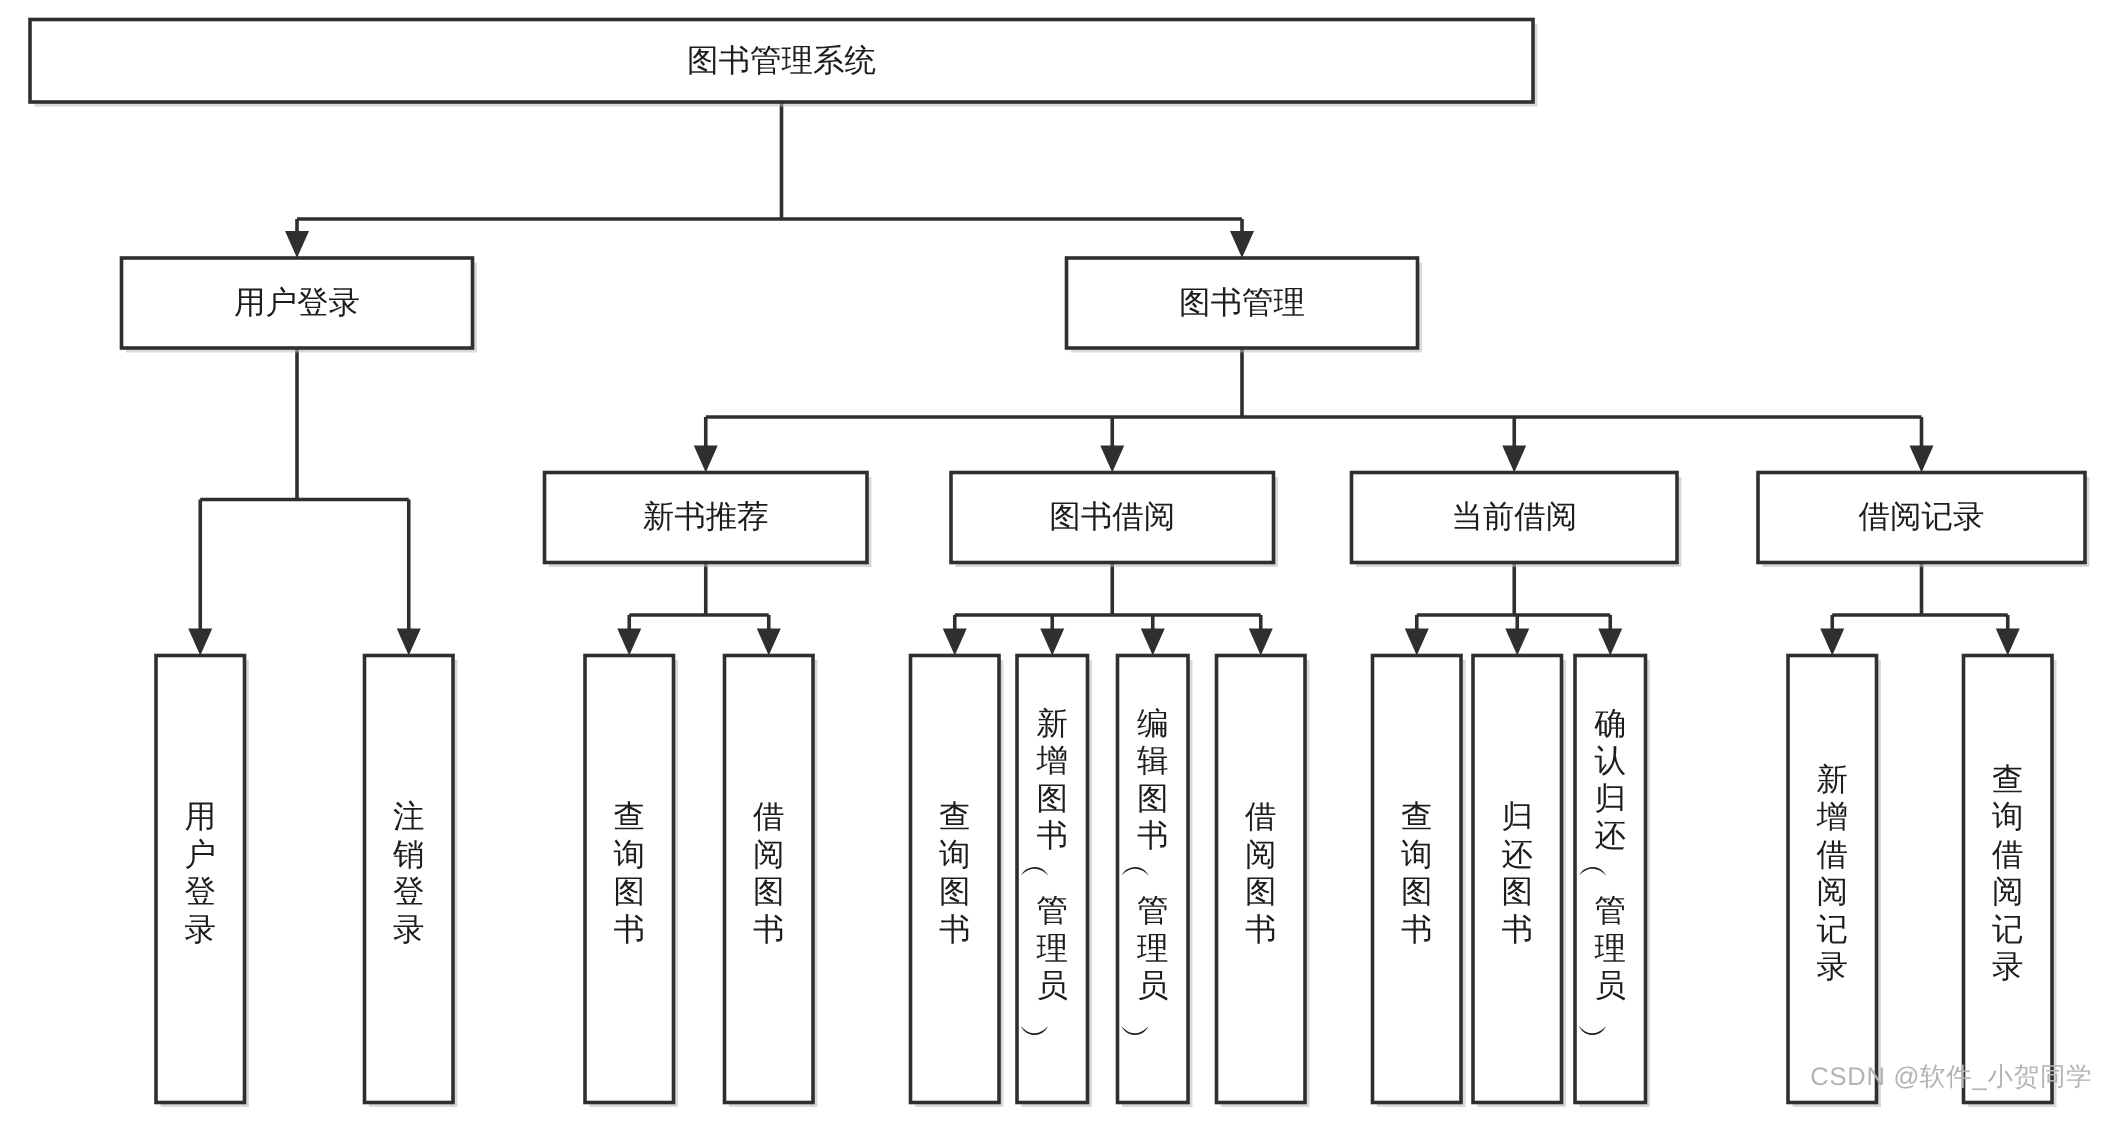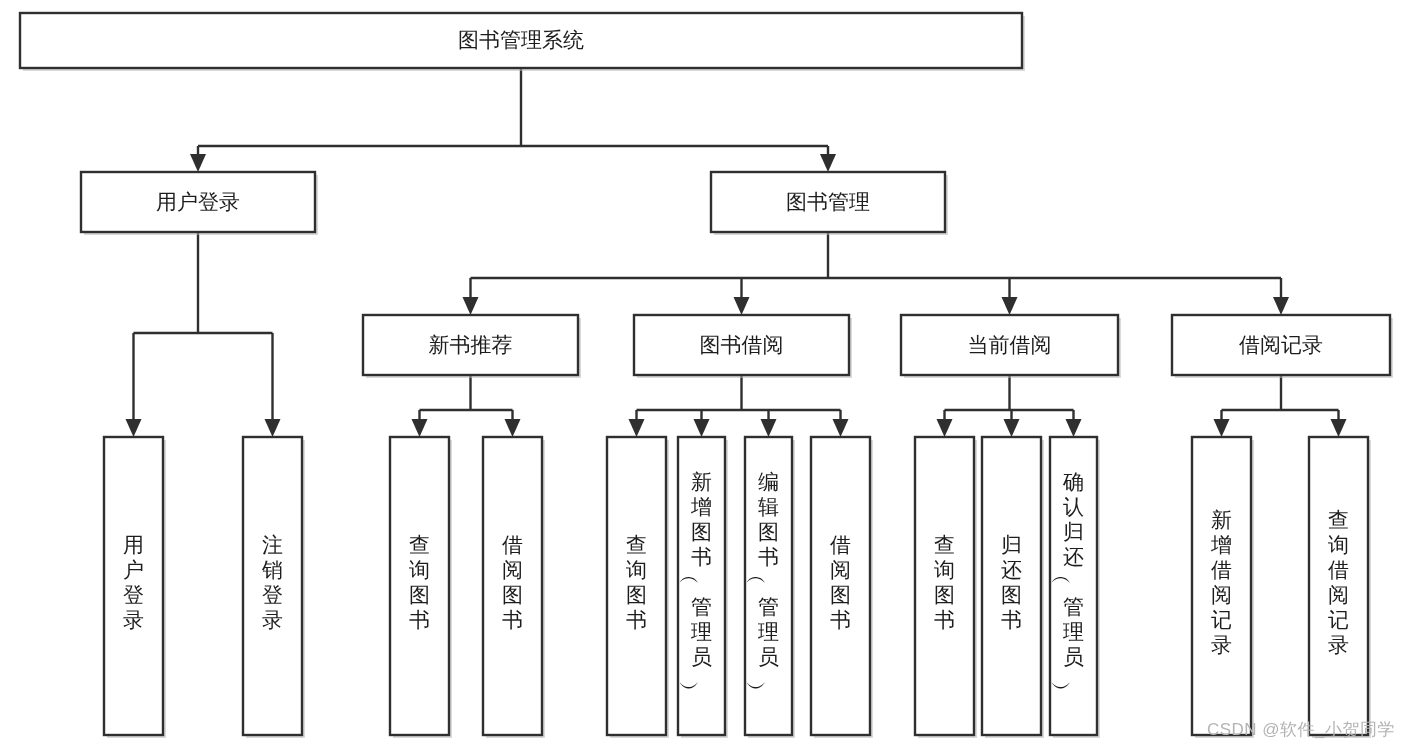--- a/index.html
+++ b/index.html
@@ -50,21 +50,21 @@
   }
   .node-label-v {
     fill: #1d1d1d;
     font-family: "Liberation Sans", "DejaVu Sans", sans-serif;
     font-size: 21px;
     text-anchor: middle;
   }
   .watermark {
     position: absolute;
     right: 10px;
-    bottom: 6px;
+    bottom: 18px;
     font-family: "Liberation Sans", "DejaVu Sans", sans-serif;
     font-size: 17px;
     color: #b3b3b3;
     white-space: nowrap;
     letter-spacing: 0.5px;
     user-select: none;
   }
 </style>
 </head>
 <body>

